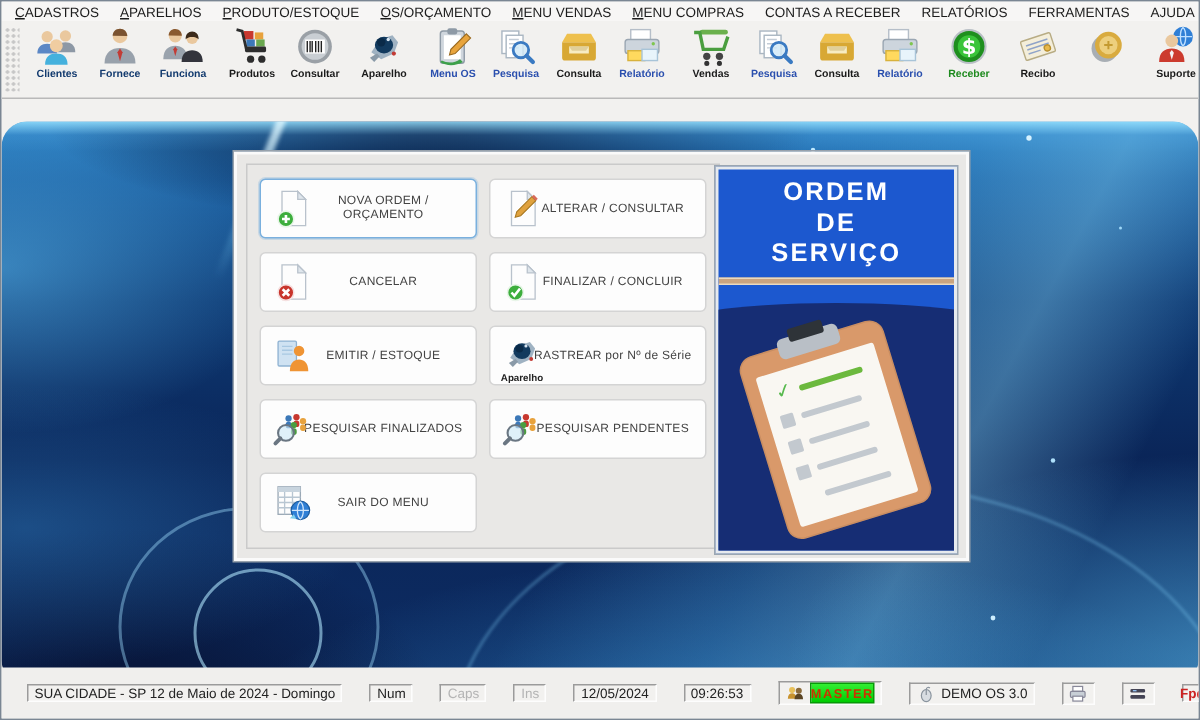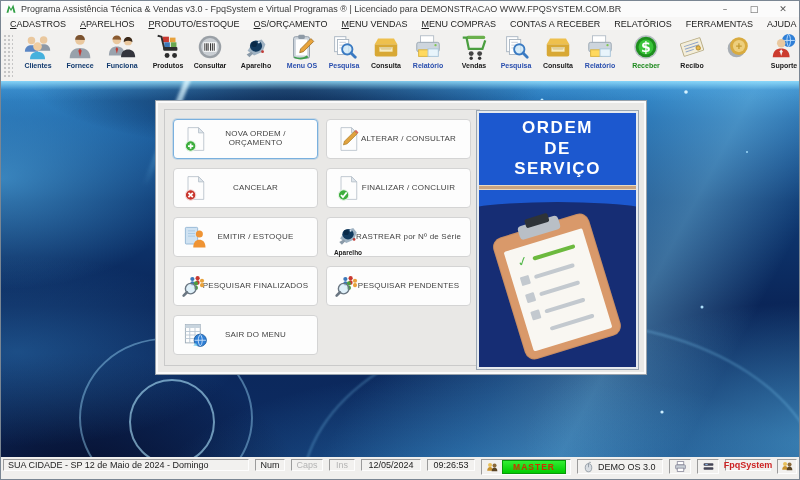--- a/index.html
+++ b/index.html
@@ -39,21 +39,21 @@
   
   .desktop{position:absolute;top:80px;left:0;right:0;bottom:22px;overflow:hidden;
     background:
       radial-gradient(46% 26% at 36% 0%, rgba(5,14,45,.9), transparent 70%),
       radial-gradient(34% 42% at 0% 26%, rgba(96,195,248,.5), transparent 70%),
       radial-gradient(40% 36% at 2% 72%, rgba(60,150,215,.35), transparent 70%),
       radial-gradient(55% 55% at 103% 96%, rgba(95,200,250,.55), transparent 68%),
       radial-gradient(60% 45% at 62% 108%, rgba(60,160,225,.45), transparent 70%),
       radial-gradient(38% 50% at 10% 108%, rgba(6,12,40,.95), transparent 72%),
       linear-gradient(118deg, transparent 52%, rgba(90,185,240,.25) 66%, rgba(140,220,252,.38) 76%, transparent 88%),
-      linear-gradient(to bottom,#2e84c6 0%,#1d62a4 10%,#0e3a74 32%,#0a2558 60%,#0d2c62 100%);}
+      linear-gradient(to bottom,#2e84c6 0%,#1d62a4 10%,#0e3a74 32%,#0a2558 60%,#0d2c62 100%); border-radius: 17px;}
   .desktop::before{content:"";position:absolute;left:0;right:0;top:0;height:20px;
     background:linear-gradient(to bottom,rgba(150,225,255,.85),rgba(80,160,220,.25) 45%,transparent);}
   .beam{position:absolute;left:165px;top:-20px;width:6px;height:130px;transform:rotate(22deg);
     background:linear-gradient(to bottom,rgba(225,248,255,.95),rgba(120,200,240,.2) 80%,transparent);filter:blur(1.5px);}
   .ring{position:absolute;border-radius:50%;pointer-events:none;}
   .r1{left:78px;top:250px;width:170px;height:170px;border:2px solid rgba(150,210,245,.45);transform:scaleY(.92);filter:blur(.5px);}
   .r2{left:128px;top:298px;width:82px;height:82px;border:2px solid rgba(175,228,252,.6);}
   .r3{left:300px;top:240px;width:520px;height:340px;border:2px solid rgba(130,205,245,.35);filter:blur(1px);}
   .sparks{position:absolute;left:0;top:0;width:2px;height:2px;border-radius:50%;background:transparent;
     box-shadow:540px 18px 0 .5px #bfe9ff,612px 42px 0 0 #9fd8f8,684px 10px 0 .8px #d6f2ff,
@@ -99,52 +99,39 @@
   .check{color:#57b94e;font-weight:bold;font-size:13px;line-height:10px;margin-left:2px;
     font-family:"DejaVu Sans",sans-serif;}
   .bar{height:4px;border-radius:2px;background:#c3c9cf;width:42px;}
   .bar.green{background:#6cb93e;width:44px;}
   .bar.long{width:46px;}
   .sq{width:9px;height:9px;background:#c3c9cf;border-radius:1px;flex:none;}
   .indent{margin-left:14px;}
 
   
   .statusbar{position:absolute;left:0;right:0;bottom:0;height:22px;background:#f0efed;
-    display:flex;gap:6px;padding:2px;box-sizing:border-box;align-items:flex-start;}
+    display:flex;gap:18px;padding:17px;box-sizing:border-box;align-items:center;}
   .sbox{border:1px solid;border-color:#9b9b9b #fdfdfd #fdfdfd #9b9b9b;background:#f2f1ef;
     font-size:9px;color:#222;display:flex;align-items:center;padding:0 4px;white-space:nowrap;box-sizing:border-box;}
   .sbox.grow{flex:1;}
   .sbox.dim{color:#b4b4b4;}
   .sbox.center{justify-content:center;}
   .sicon{width:13px;height:13px;flex:none;display:inline-flex;}
   .sicon svg{width:100%;height:100%;}
   .master-field{flex:1;height:12px;margin-left:3px;border:1px solid #089908;
     background:linear-gradient(#33ee33,#00cc00);display:flex;align-items:center;justify-content:center;
     font-weight:bold;color:var(--c-master_text,#cc3300);font-size:8.5px;letter-spacing:1px;}
   .fpq{color:var(--c-brand_red,#cc2222);font-weight:bold;}
   .demo-text{margin-left:3px;}
 </style>
 </head>
 <body>
 
 <div class="window">
 
-  <div class="titlebar">
-    <span class="logo">
-        <svg viewBox="0 0 16 16">
-          <path d="M2 13L5 3l3 5 3-6 3 11h-2.5L10 7l-2 4L6 7l-1.5 6z" fill="#2e9e42"></path>
-        </svg>
-      </span>
-    <span class="title-text">Programa Assistência Técnica &amp; Vendas v3.0 - FpqSystem e Virtual Programas ® | Licenciado para DEMONSTRACAO WWW.FPQSYSTEM.COM.BR</span>
-    <span class="win-controls">
-      <span class="win-btn">–</span>
-      <span class="win-btn">□</span>
-      <span class="win-btn">✕</span>
-    </span>
-  </div>
 
   <div class="menubar">
     <span class="menu-item accel">CADASTROS</span>
     <span class="menu-item accel">APARELHOS</span>
     <span class="menu-item accel">PRODUTO/ESTOQUE</span>
     <span class="menu-item accel">OS/ORÇAMENTO</span>
     <span class="menu-item accel">MENU VENDAS</span>
     <span class="menu-item accel">MENU COMPRAS</span>
     <span class="menu-item">CONTAS A RECEBER</span>
     <span class="menu-item">RELATÓRIOS</span>

